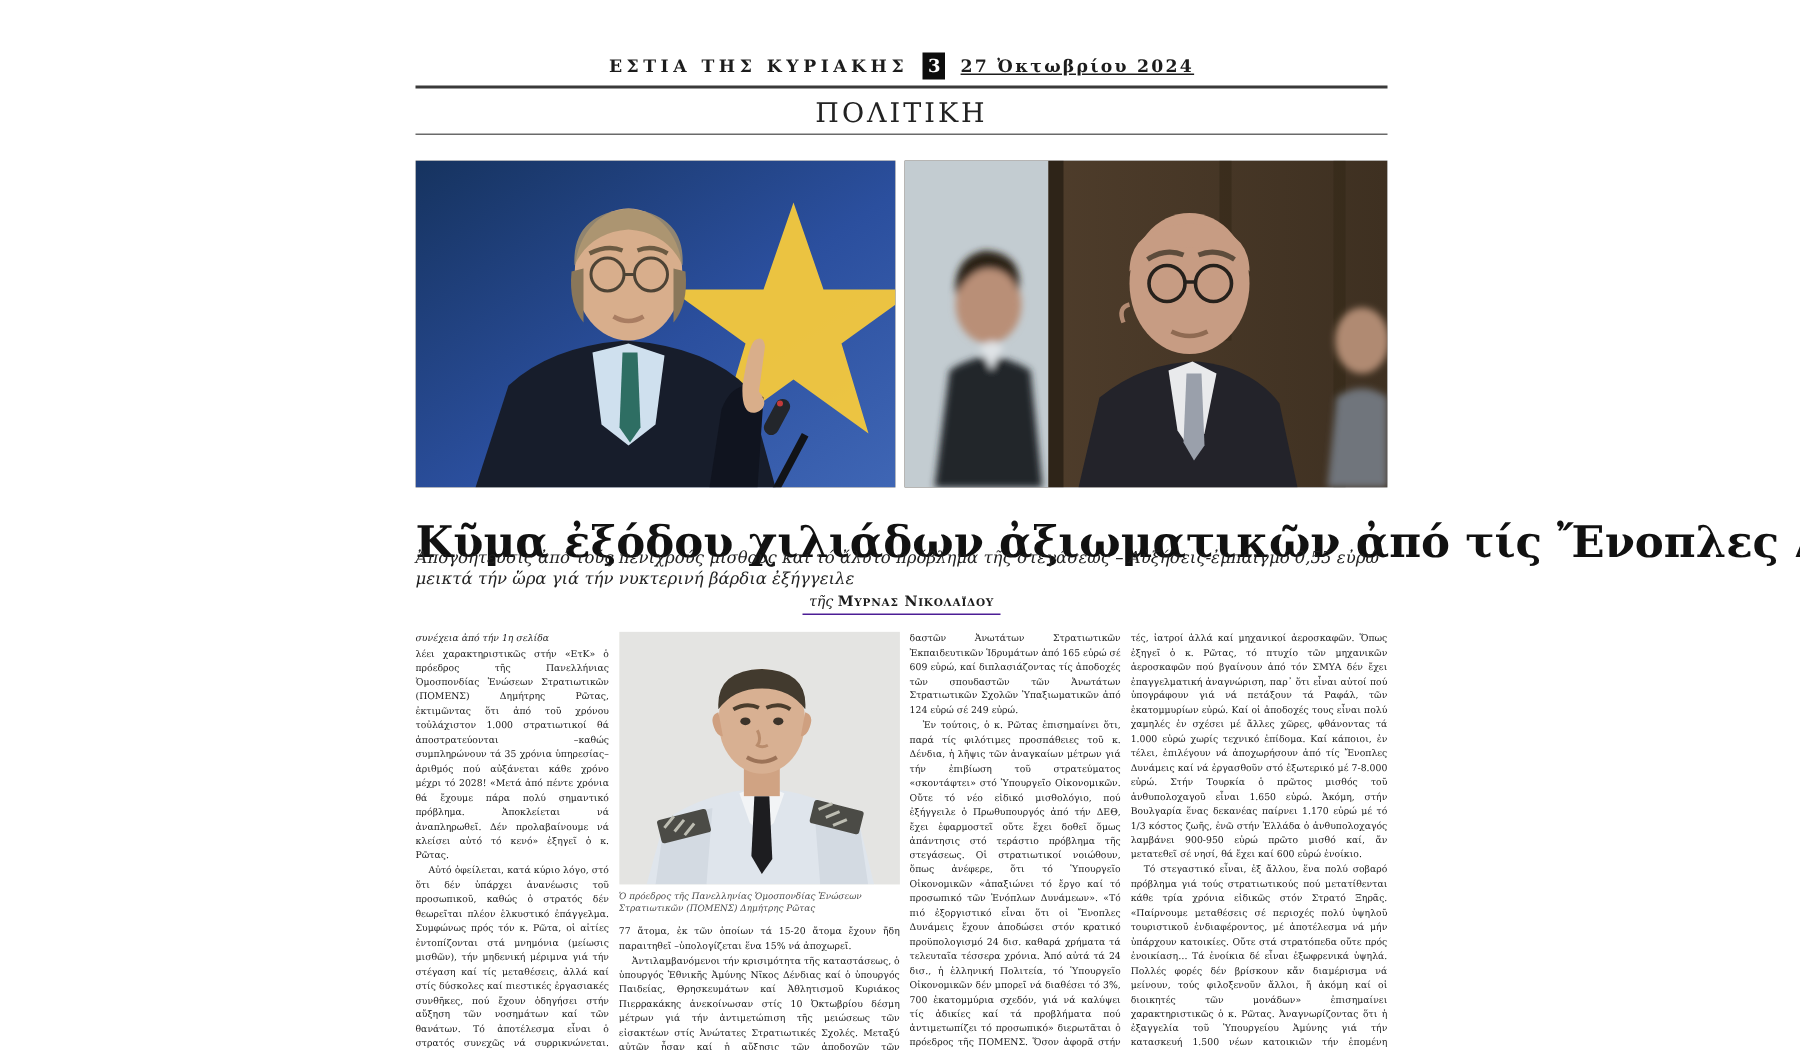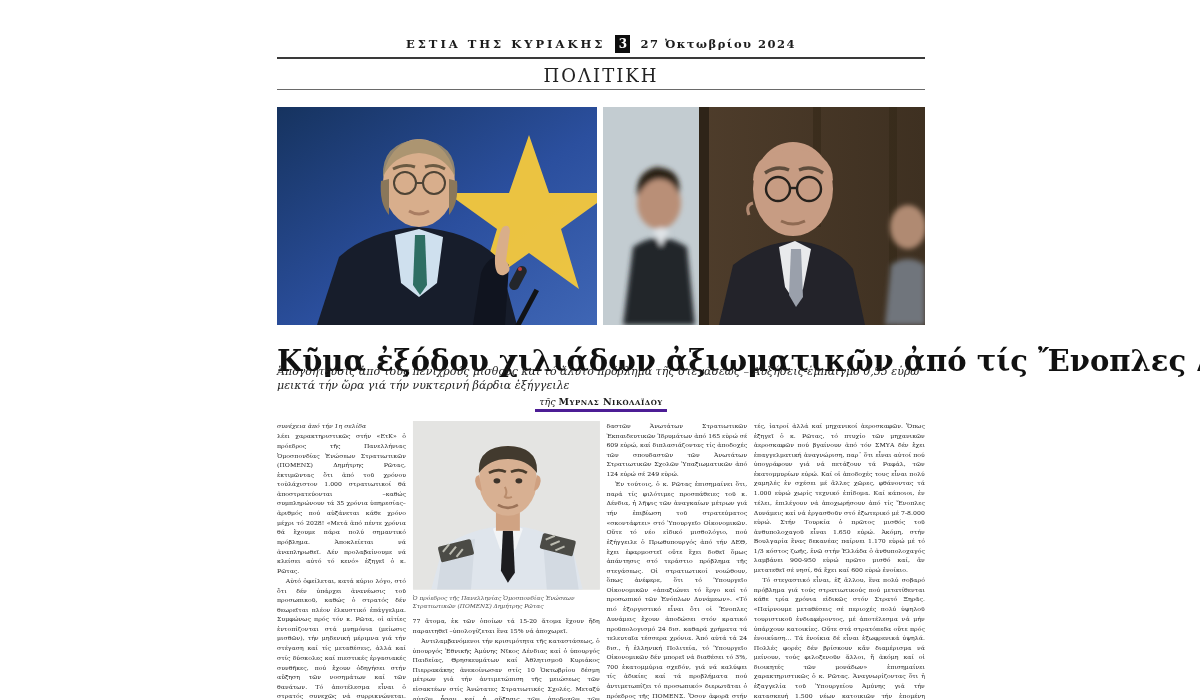--- a/index.html
+++ b/index.html
@@ -4,38 +4,38 @@
 <style>
   html,body{margin:0;padding:0;background:#ffffff;}
   .page{position:relative;width:1200px;height:700px;background:#fff;overflow:hidden;
         font-family:"DejaVu Serif", serif;color:#1c1c1c;margin-top:29px;}
   .content{position:absolute;left:277px;top:0;width:648px;height:700px;}
 
   
   .masthead{position:absolute;left:0;top:6px;width:100%;display:flex;align-items:center;justify-content:center;gap:10px;}
   .mh-title{font-size:11.5px;font-weight:bold;letter-spacing:3px;}
   .mh-pagebox{display:inline-flex;align-items:center;justify-content:center;width:15px;height:18px;background:#0d0d0d;color:#fff;font-size:12px;font-weight:bold;}
-  .mh-date{font-size:11.5px;font-weight:bold;letter-spacing:1.5px;}
+  .mh-date{font-size:11.5px;font-weight:bold;letter-spacing:1.5px;text-decoration:underline;}
   .rule{position:absolute;left:0;width:100%;}
   .rule-1{top:28px;height:2px;background:#3a3a3a;}
   .section-title{position:absolute;top:36px;width:100%;text-align:center;font-size:18px;letter-spacing:2px;color:#222;}
   .rule-2{top:60px;height:1px;background:#6a6a6a;}
   .rule-bottom{top:688px;height:1px;background:#aaa;}
 
   
   .photo{position:absolute;top:78px;height:218px;overflow:hidden;background:#888;}
   .photo svg{display:block;}
   .photo-left{left:0;width:320px;}
   .photo-right{left:326px;width:322px;}
 
   
   .headline{position:absolute;top:297px;width:100%;text-align:center;font-size:29px;line-height:32px;white-space:nowrap;color:#111;}
   .subheadline{position:absolute;top:336px;width:100%;text-align:left;font-style:italic;font-size:11px;line-height:13.5px;color:#222;}
   .byline{position:absolute;top:367px;width:100%;text-align:center;font-size:9.5px;}
-  .byline .inner{display:inline-block;border-bottom:3px solid #4c1d95;padding:0 4px 2px 4px;}
+  .byline .inner{display:inline-block;border-bottom:1px solid #4c1d95;padding:0 4px 2px 4px;}
   .byline .prefix{font-style:italic;}
   .byline .name{font-variant:small-caps;font-weight:bold;letter-spacing:.5px;}
 
   
   .body-wrap{position:absolute;left:0;top:392px;width:648px;height:296px;overflow:hidden;}
   .body-cols{width:1045px;height:477px;transform:scale(0.62);transform-origin:0 0;
              display:flex;justify-content:space-between;}
   .col{height:477px;overflow:hidden;font-size:10px;line-height:15.5px;text-align:justify;color:#191919;}
   .col-1{width:208px;}
   .col-2{width:302px;}

